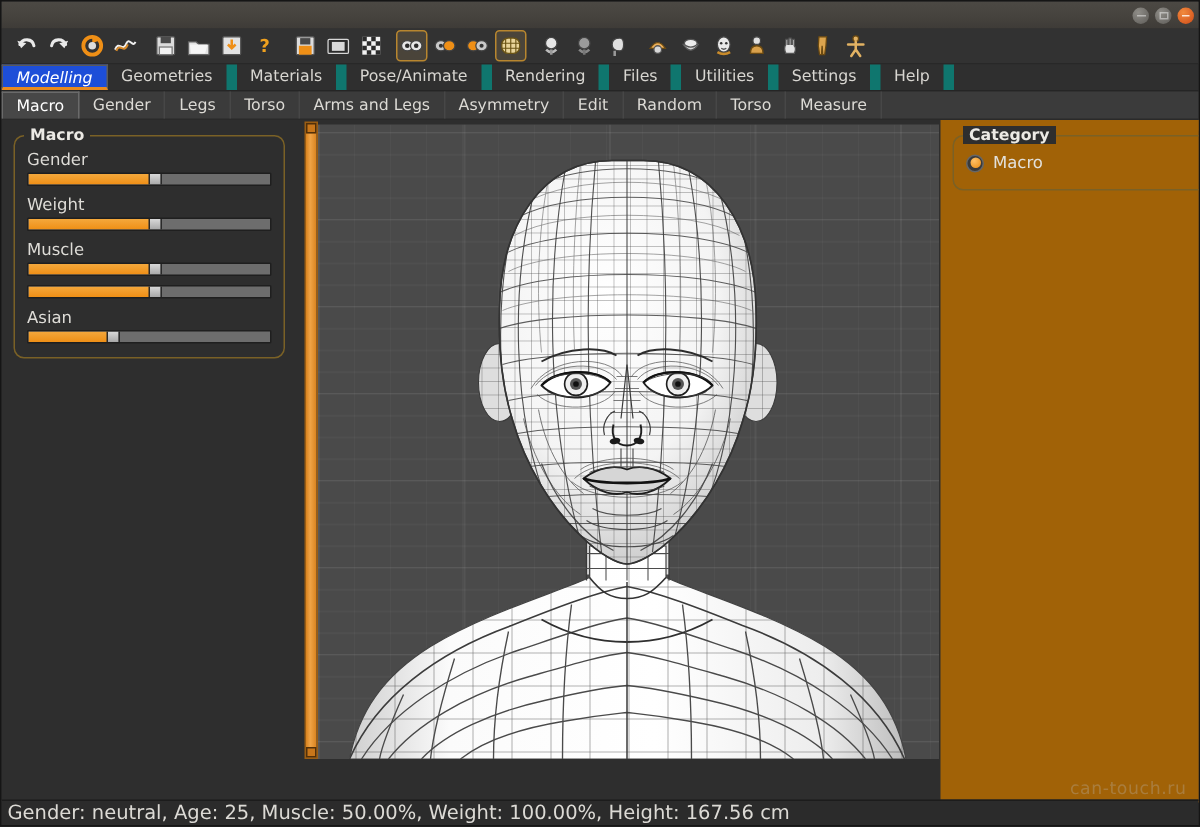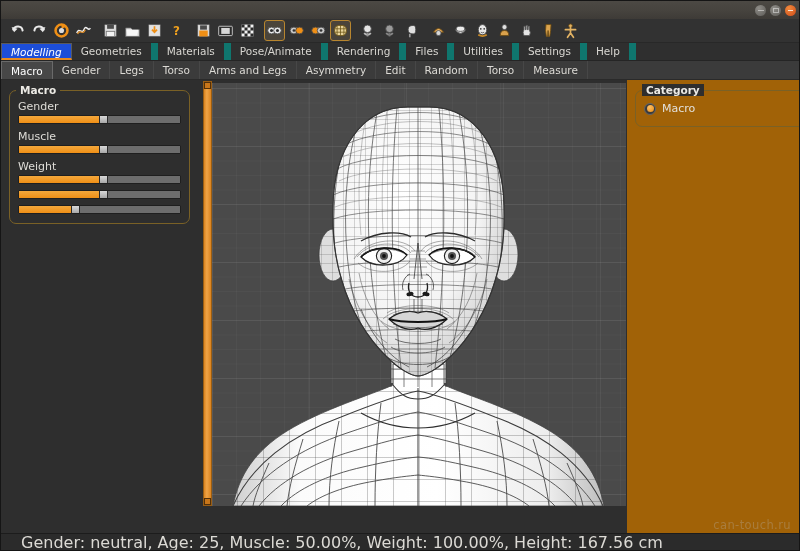--- a/index.html
+++ b/index.html
@@ -317,23 +317,23 @@
     position: absolute;
     left: 0; bottom: 0;
     width: 800px; height: 17px;
     background: #2b2b2b;
     border-top: 1px solid #1c1c1c;
     box-sizing: border-box;
     display: flex;
     align-items: center;
   }
   .status-text {
-    margin-left: 20px;
+    margin-left: 4px;
     color: #dcdad5;
-    font-size: 16px;
+    font-size: 13px;
     white-space: nowrap;
   }
   .watermark {
     position: absolute;
     right: 8px; bottom: 18px;
     color: rgba(190,190,190,.30);
     font-size: 11.5px;
     letter-spacing: .4px;
     white-space: nowrap;
   }
@@ -542,46 +542,47 @@
       <div class="stab">Torso</div>
       <div class="stab">Measure</div>
     </div>
 
   <div class="leftpanel">
     <div class="groupbox">
       <div class="gb-title">Macro</div>
       <div id="sliders">
           <div class="slider-row">
             <div class="slider-label">Gender</div>
+            <div class="slider-track">
+              <div class="slider-fill" style="width: 50%;"></div>
+              <div class="slider-handle" style="left: calc(50% - 1px);"></div>
+            </div>
+          </div>
+          <div class="slider-row">
+            <div class="slider-label">Weight</div>
             <div class="slider-track">
               <div class="slider-fill" style="width: 50%;"></div>
               <div class="slider-handle" style="left: calc(50% - 1px);"></div>
             </div>
           </div>
           <div class="slider-row">
             <div class="slider-label">Muscle</div>
             <div class="slider-track">
               <div class="slider-fill" style="width: 50%;"></div>
               <div class="slider-handle" style="left: calc(50% - 1px);"></div>
             </div>
           </div>
           <div class="slider-row">
-            <div class="slider-label">Weight</div>
             <div class="slider-track">
               <div class="slider-fill" style="width: 50%;"></div>
               <div class="slider-handle" style="left: calc(50% - 1px);"></div>
             </div>
           </div>
           <div class="slider-row">
-            <div class="slider-track">
-              <div class="slider-fill" style="width: 50%;"></div>
-              <div class="slider-handle" style="left: calc(50% - 1px);"></div>
-            </div>
-          </div>
-          <div class="slider-row">
+            <div class="slider-label">Asian</div>
             <div class="slider-track">
               <div class="slider-fill" style="width: 33%;"></div>
               <div class="slider-handle" style="left: calc(33% - 1px);"></div>
             </div>
           </div>
         </div>
     </div>
   </div>
 
   <div class="viewport">

